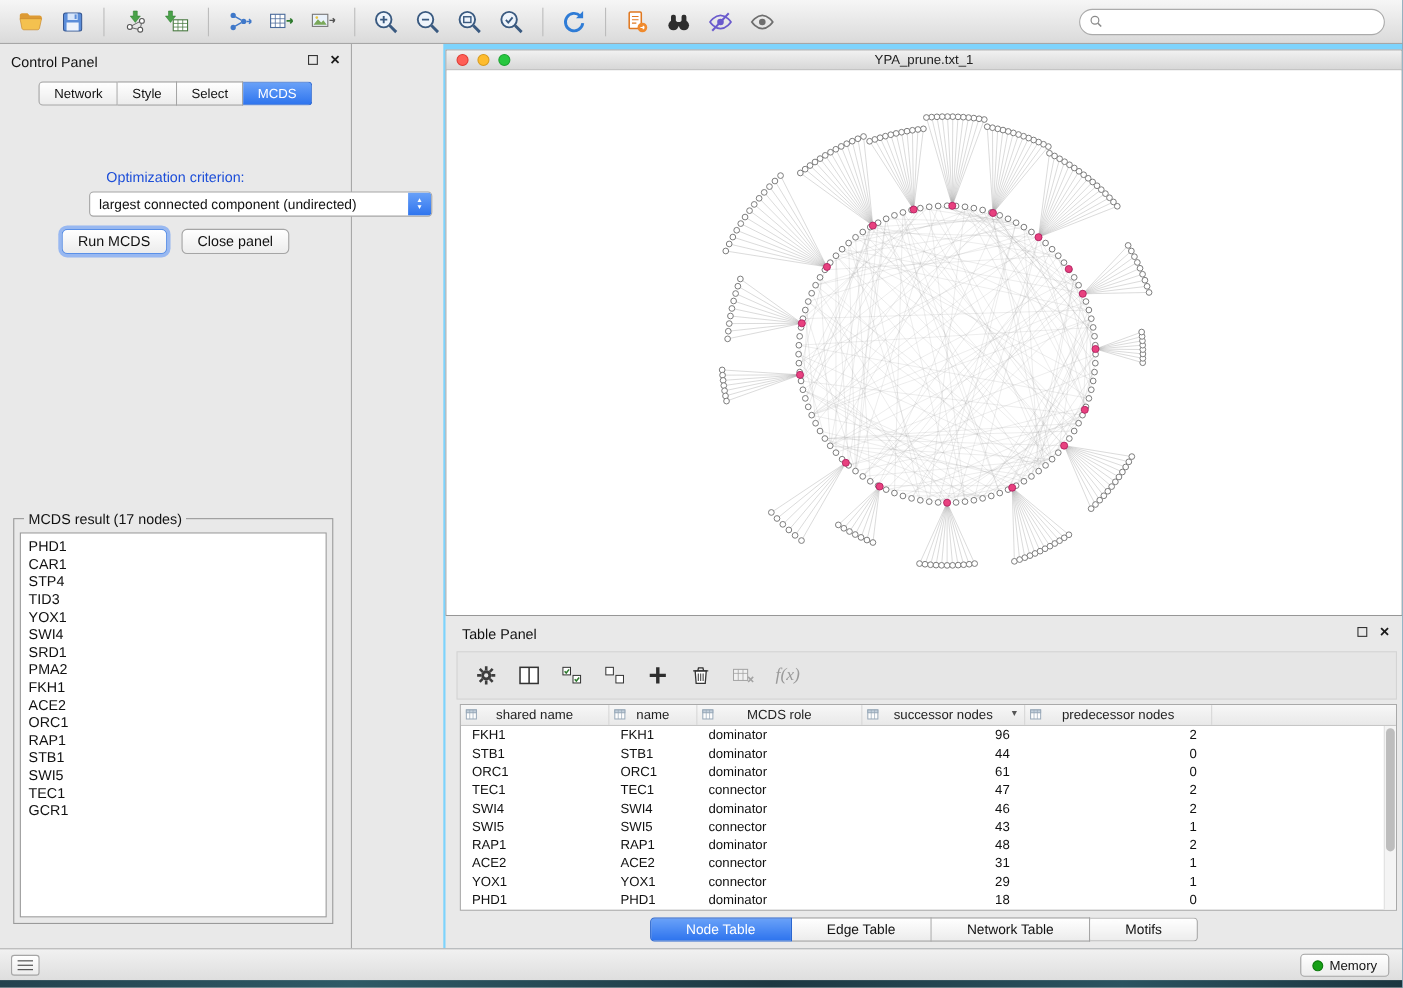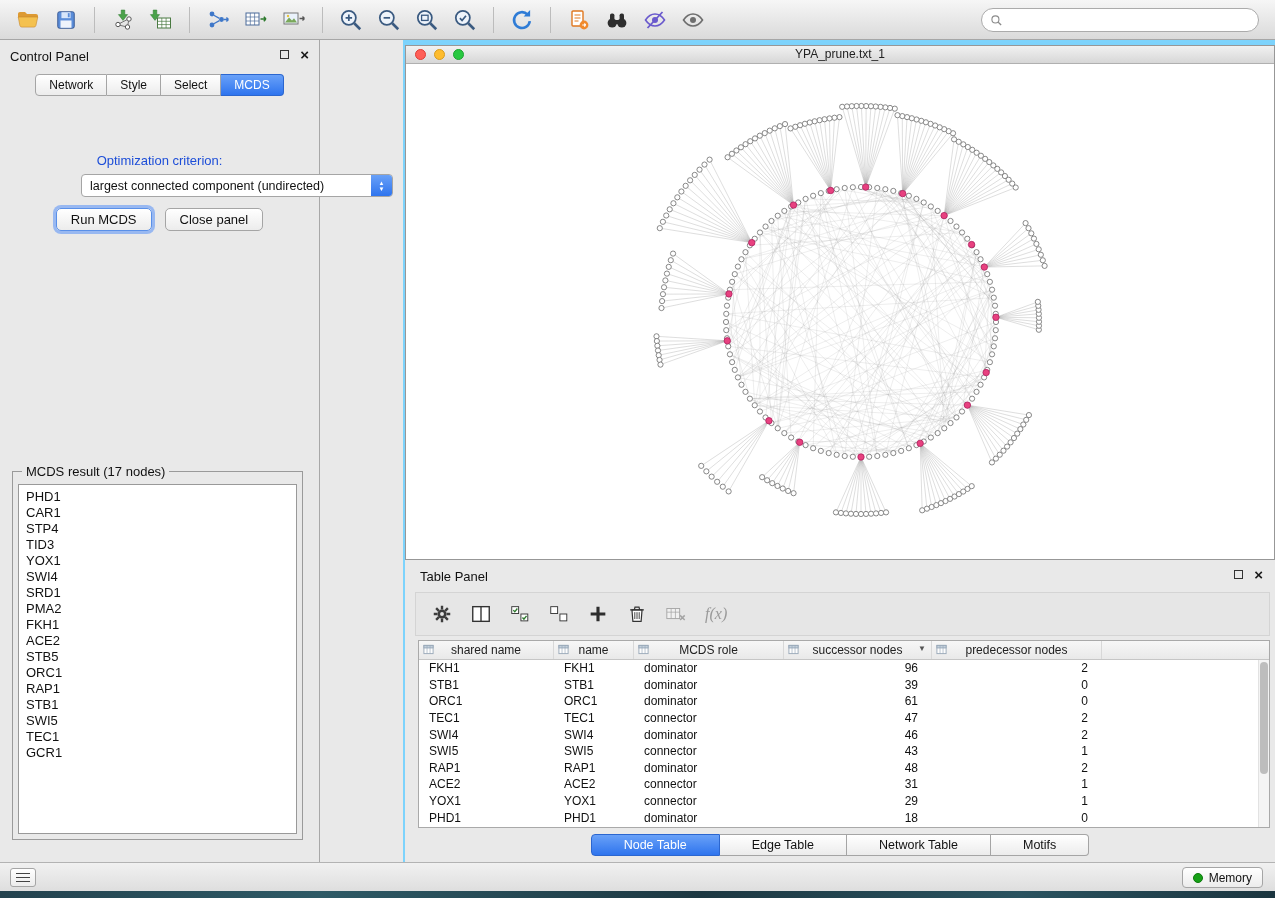--- a/index.html
+++ b/index.html
@@ -283,21 +283,20 @@
           <div class="mcds-item">PHD1</div>
           <div class="mcds-item">CAR1</div>
           <div class="mcds-item">STP4</div>
           <div class="mcds-item">TID3</div>
           <div class="mcds-item">YOX1</div>
           <div class="mcds-item">SWI4</div>
           <div class="mcds-item">SRD1</div>
           <div class="mcds-item">PMA2</div>
           <div class="mcds-item">FKH1</div>
           <div class="mcds-item">ACE2</div>
-          <div class="mcds-item">STB5</div>
           <div class="mcds-item">ORC1</div>
           <div class="mcds-item">RAP1</div>
           <div class="mcds-item">STB1</div>
           <div class="mcds-item">SWI5</div>
           <div class="mcds-item">TEC1</div>
           <div class="mcds-item">GCR1</div>
         </div>
     </fieldset>
   </div>
 
@@ -1045,21 +1044,21 @@
               <div class="td" style="width: 135px;">FKH1</div>
               <div class="td" style="width: 80px;">FKH1</div>
               <div class="td" style="width: 150px;">dominator</div>
               <div class="td num" style="width: 148px;">96</div>
               <div class="td num" style="width: 170px;">2</div>
             </div>
             <div class="tr">
               <div class="td" style="width: 135px;">STB1</div>
               <div class="td" style="width: 80px;">STB1</div>
               <div class="td" style="width: 150px;">dominator</div>
-              <div class="td num" style="width: 148px;">39</div>
+              <div class="td num" style="width: 148px;">44</div>
               <div class="td num" style="width: 170px;">0</div>
             </div>
             <div class="tr">
               <div class="td" style="width: 135px;">ORC1</div>
               <div class="td" style="width: 80px;">ORC1</div>
               <div class="td" style="width: 150px;">dominator</div>
               <div class="td num" style="width: 148px;">61</div>
               <div class="td num" style="width: 170px;">0</div>
             </div>
             <div class="tr">

